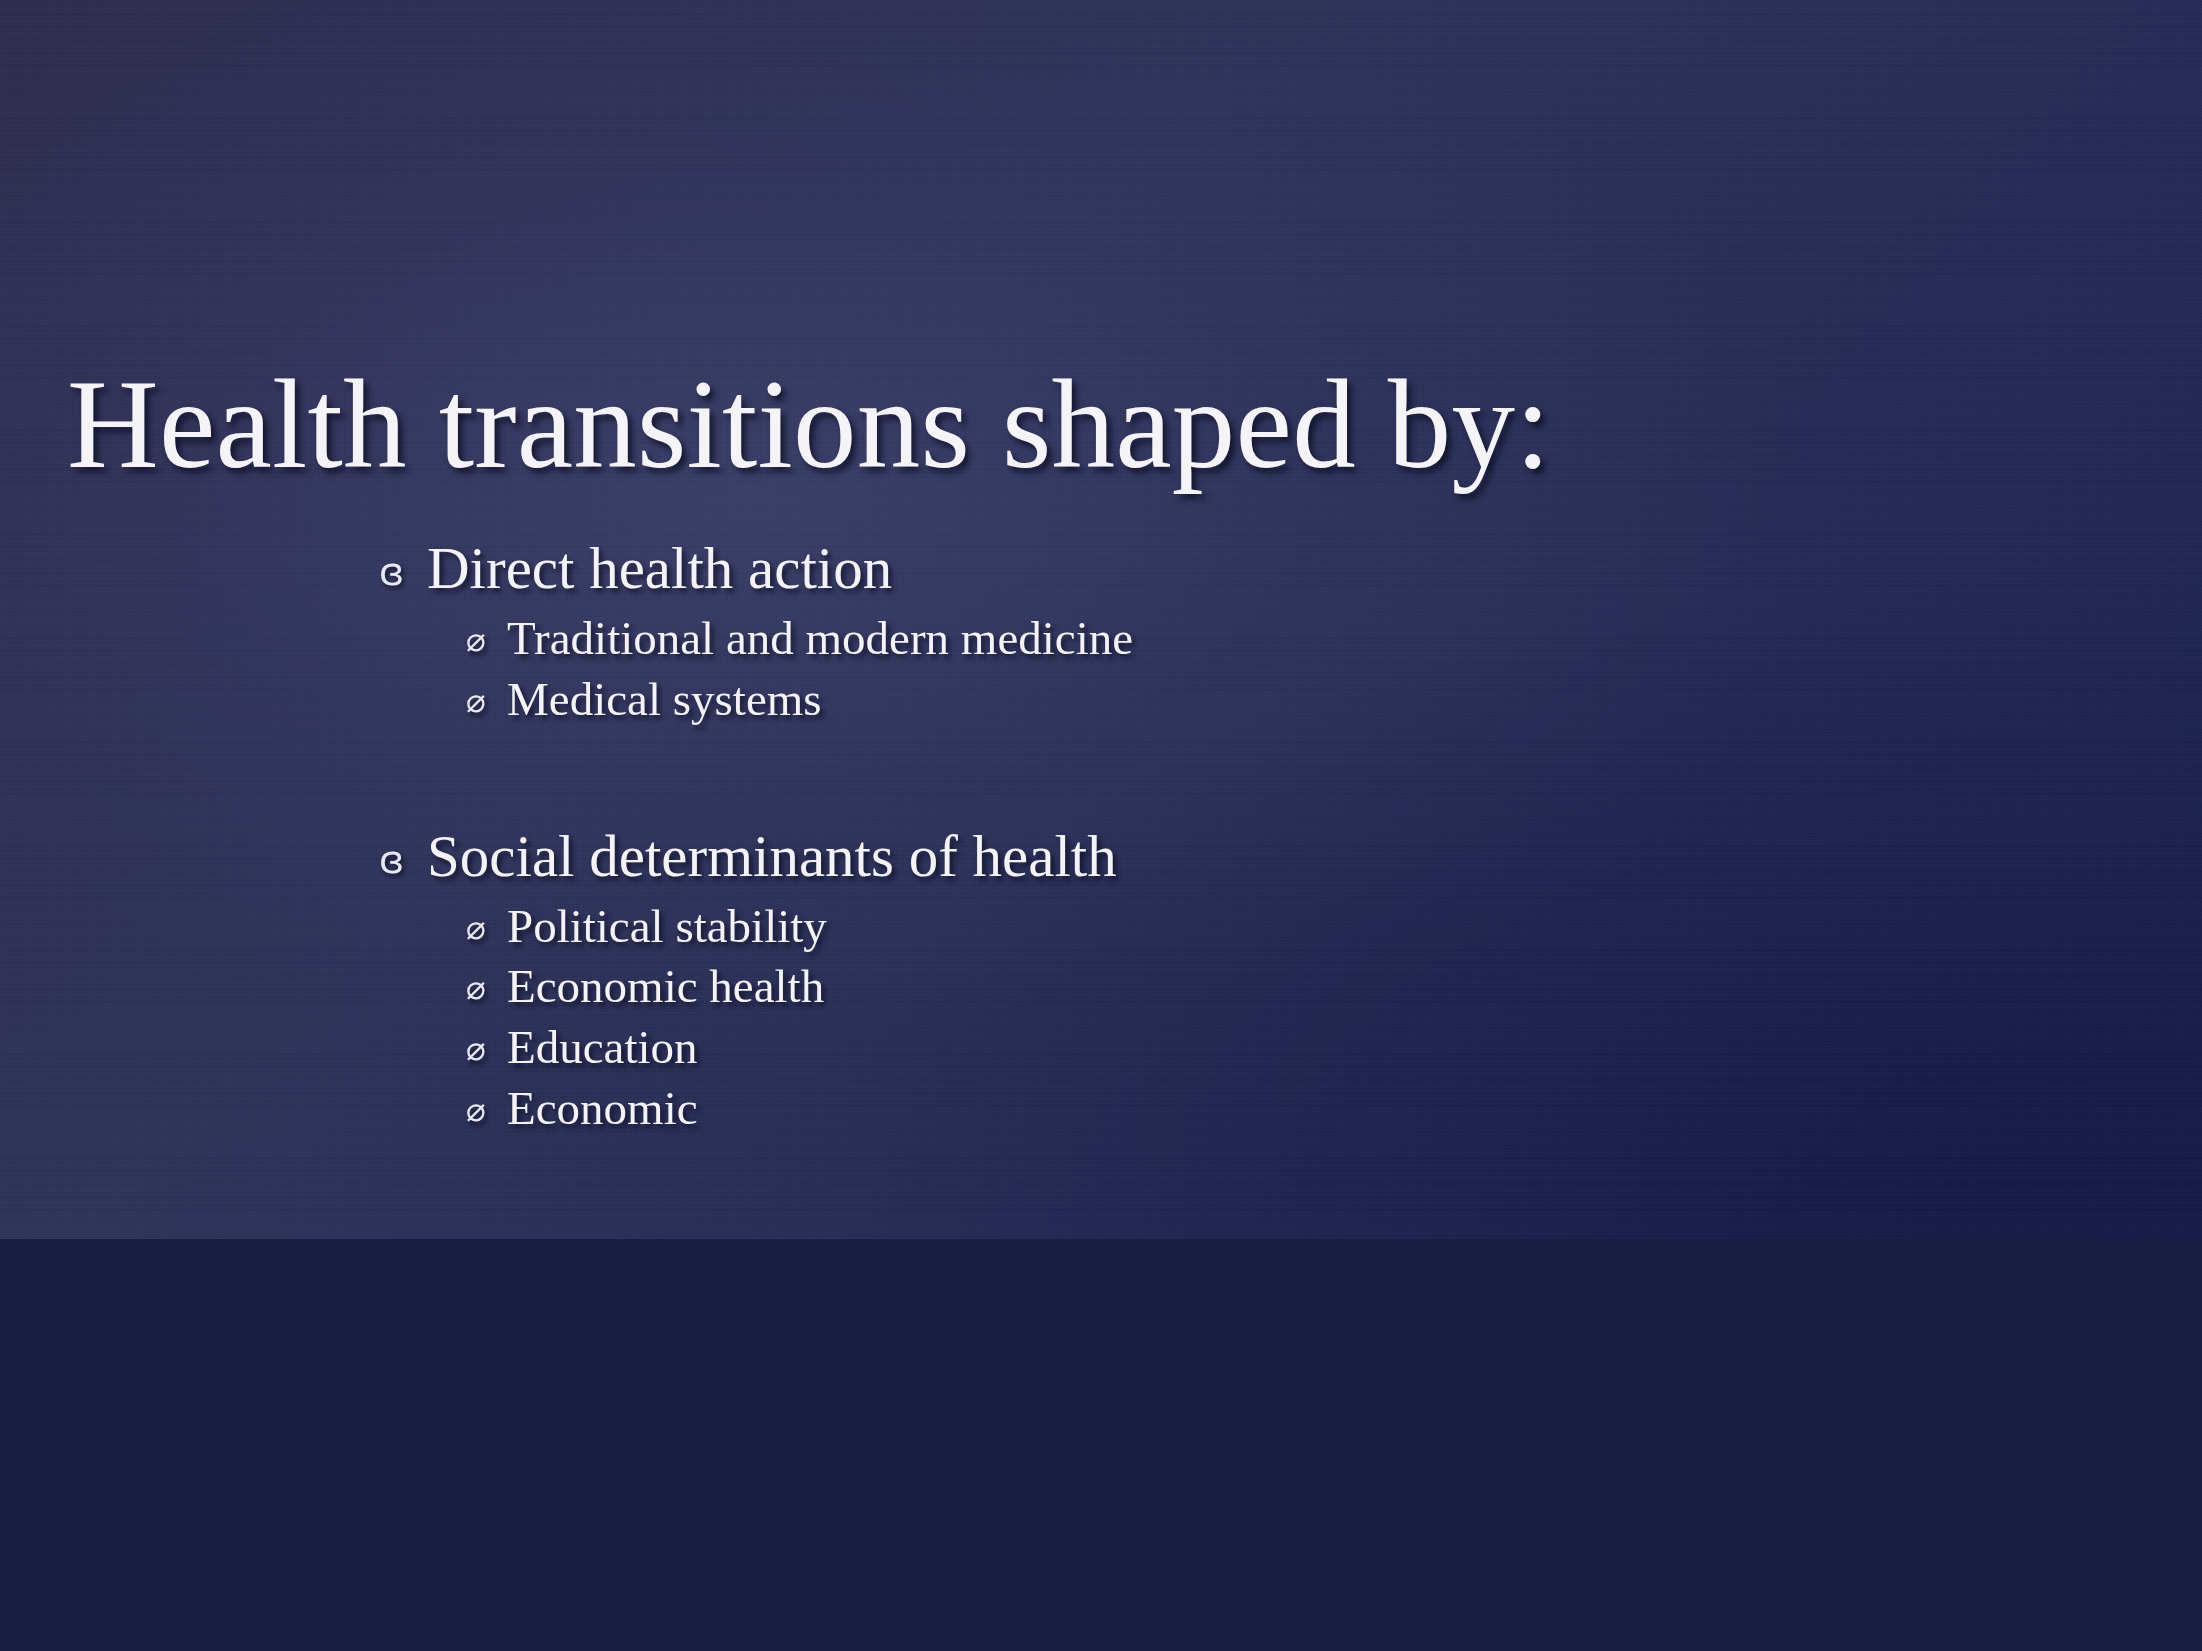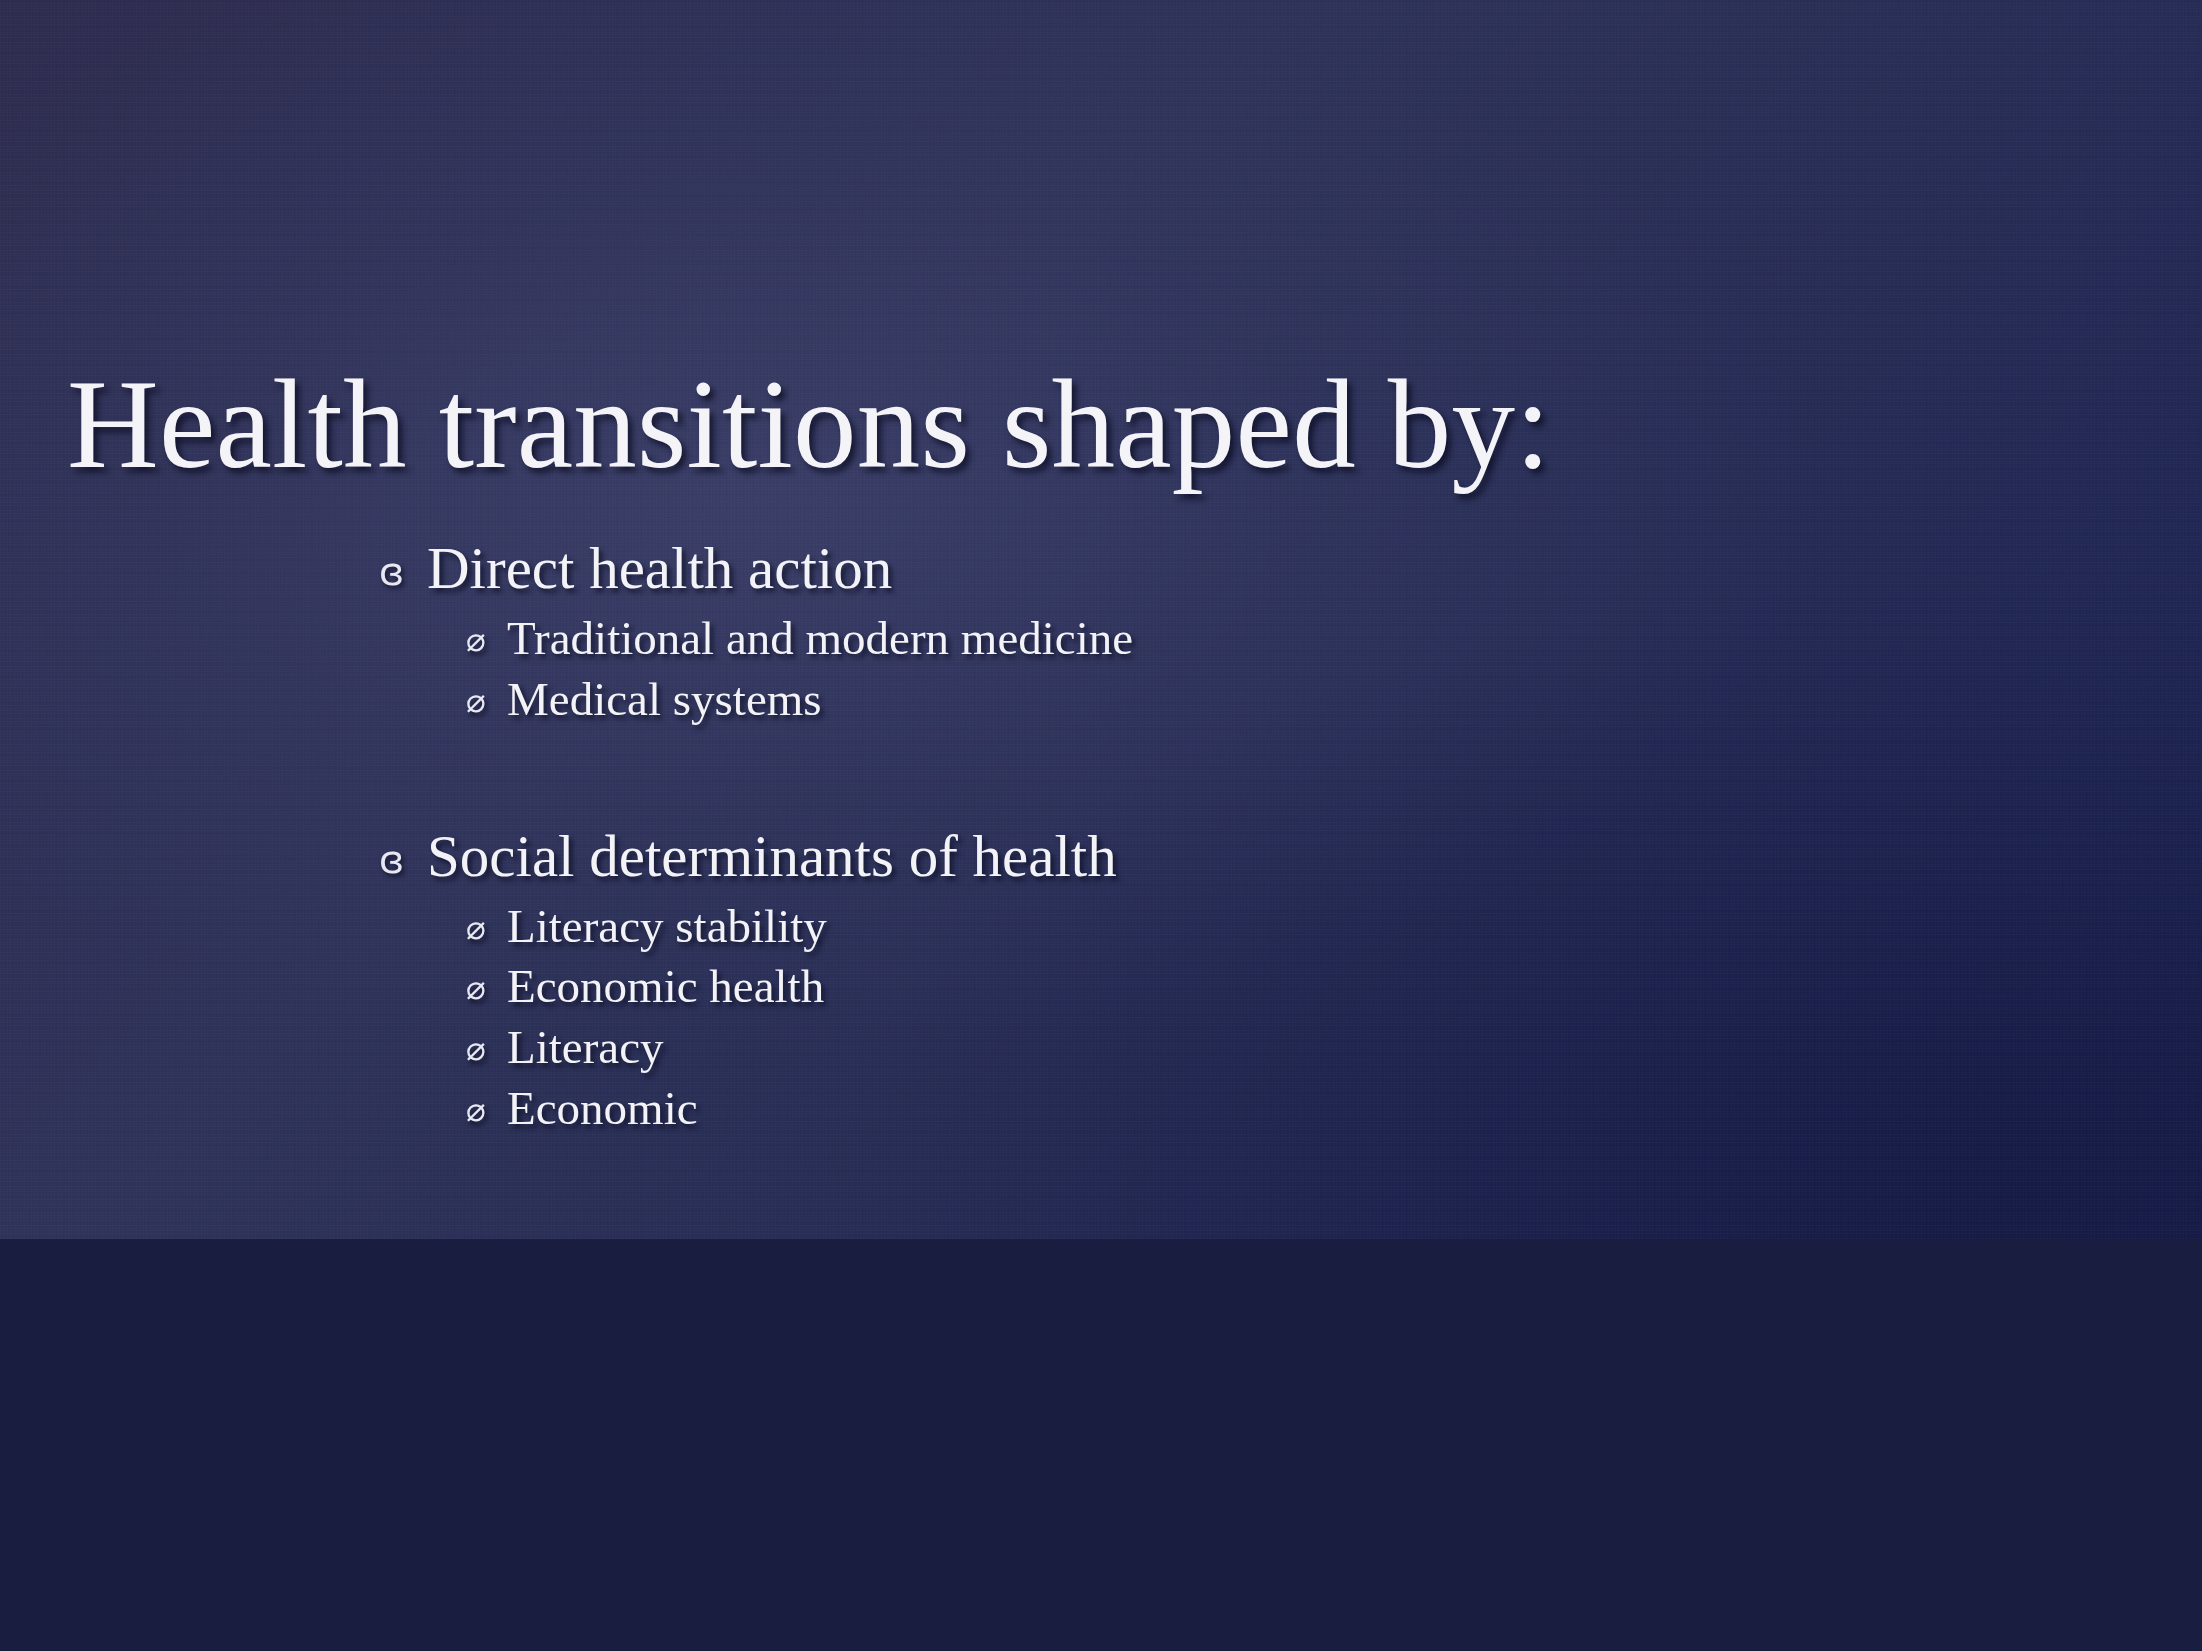--- a/index.html
+++ b/index.html
@@ -164,31 +164,31 @@
 
       <div class="group">
 
         <div class="bullet-row level-1">
           <span class="bullet-mark">ɞ</span>
           <span class="bullet-text">Social determinants of health</span>
         </div>
 
         <div class="bullet-row level-2">
           <span class="bullet-mark">⌀</span>
-          <span class="bullet-text">Literacy stability</span>
+          <span class="bullet-text">Political stability</span>
         </div>
 
         <div class="bullet-row level-2">
           <span class="bullet-mark">⌀</span>
           <span class="bullet-text">Economic health</span>
         </div>
 
         <div class="bullet-row level-2">
           <span class="bullet-mark">⌀</span>
-          <span class="bullet-text">Literacy</span>
+          <span class="bullet-text">Education</span>
         </div>
 
         <div class="bullet-row level-2">
           <span class="bullet-mark">⌀</span>
           <span class="bullet-text">Economic</span>
         </div>
 
       </div>
 
     </div>

